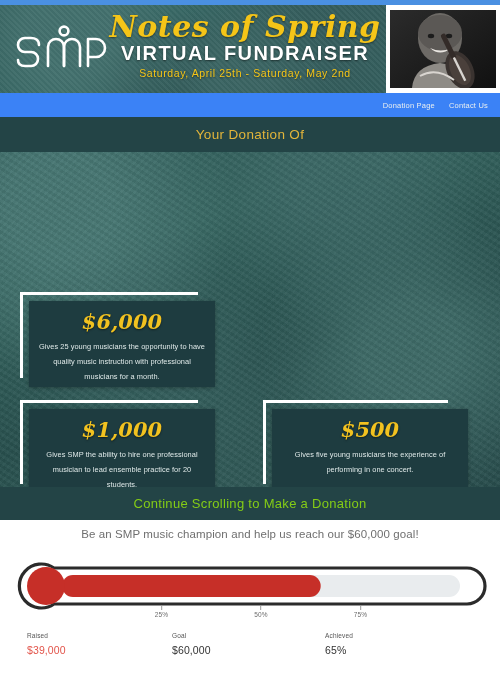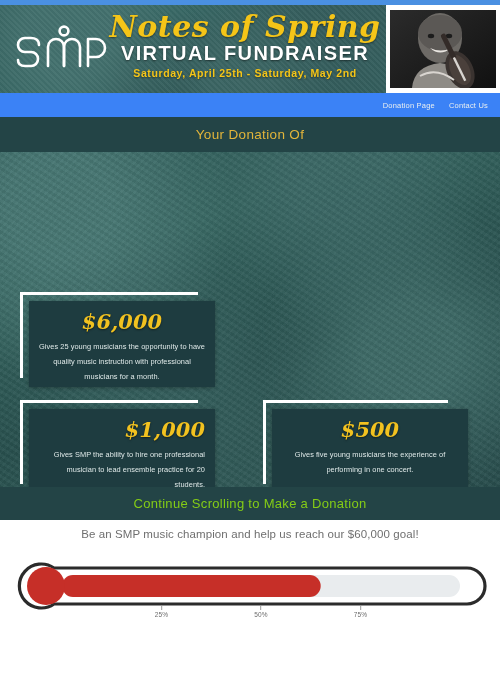--- a/index.html
+++ b/index.html
@@ -40,21 +40,21 @@
     margin-top:2px;
   }
   .sub-title{
     font-family:"Liberation Sans", sans-serif;
     font-weight:700;font-size:20px;line-height:21px;color:#ffffff;
     letter-spacing:1.4px;
     text-shadow:0 1px 2px rgba(0,0,0,.5);
   }
   .date-line{
     font-family:"Liberation Sans", sans-serif;
-    font-weight:700;font-size:10.5px;line-height:14px;color:#f5c518;
+    font-weight:400;font-size:10.5px;line-height:14px;color:#f5c518;
     letter-spacing:.6px;margin-top:2px;
     text-shadow:0 1px 2px rgba(0,0,0,.45);
   }
   .hero-photo{
     position:absolute;left:388px;top:3px;width:110px;height:82px;
     background:#1d1d1d;
     border:2px solid #ffffff;box-sizing:border-box;overflow:hidden;
   }
   .hero-photo svg{display:block;}
 
@@ -138,21 +138,21 @@
   .tier-a{left:20px;top:175px;width:195px;height:95px;}
   .tier-a .frame{width:178px;height:86px;}
   .tier-a .card{width:186px;height:86px;}
 
   .tier-b{left:280px;top:175px;width:200px;height:95px;}
   .tier-b .frame{width:180px;height:86px;}
   .tier-b .card{width:191px;height:86px;}
 
   .tier-c{left:20px;top:283px;width:195px;height:93px;}
   .tier-c .frame{width:178px;height:84px;}
-  .tier-c .card{width:186px;height:84px;text-align:right;}
+  .tier-c .card{width:186px;height:84px;}
 
   .tier-d{left:263px;top:283px;width:205px;height:93px;}
   .tier-d .frame{width:185px;height:84px;}
   .tier-d .card{width:196px;height:84px;}
 
   .tier-e{left:143px;top:390px;width:215px;height:93px;}
   .tier-e .frame{width:195px;height:84px;}
   .tier-e .card{width:206px;height:84px;}
 
   
@@ -308,14 +308,28 @@
     <div class="tick" id="tick-1" style="left: 249px;">
       <div class="mark"></div>
       <div class="lbl">50%</div>
     </div>
     <div class="tick" id="tick-2" style="left: 348.5px;">
       <div class="mark"></div>
       <div class="lbl">75%</div>
     </div>
   </div>
 
+  <div class="stats">
+    <div class="stat stat-1">
+      <div class="k">Raised</div>
+      <div class="v accent">$39,000</div>
+    </div>
+    <div class="stat stat-2">
+      <div class="k">Goal</div>
+      <div class="v">$60,000</div>
+    </div>
+    <div class="stat stat-3">
+      <div class="k">Achieved</div>
+      <div class="v">65%</div>
+    </div>
+  </div>
 
 </div>
 
 </body></html>

